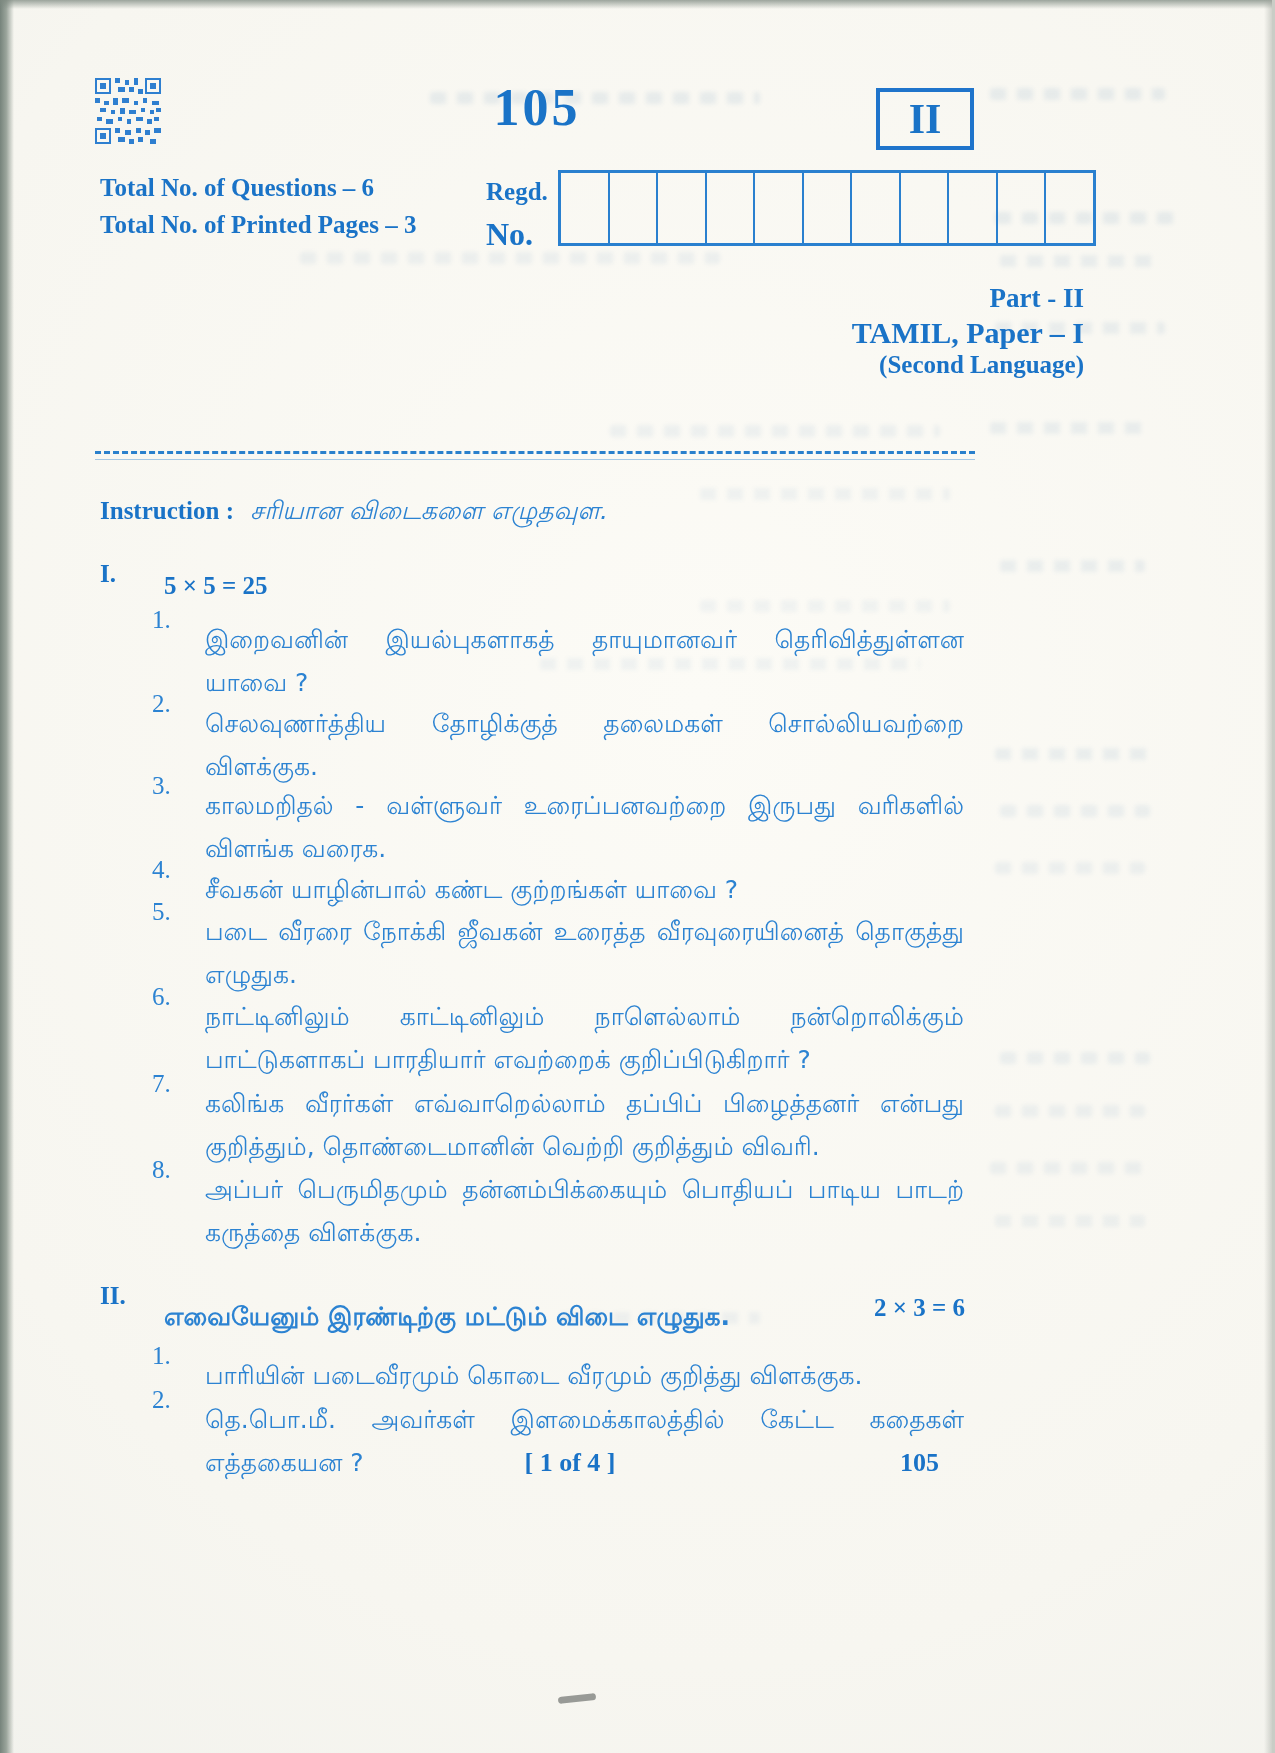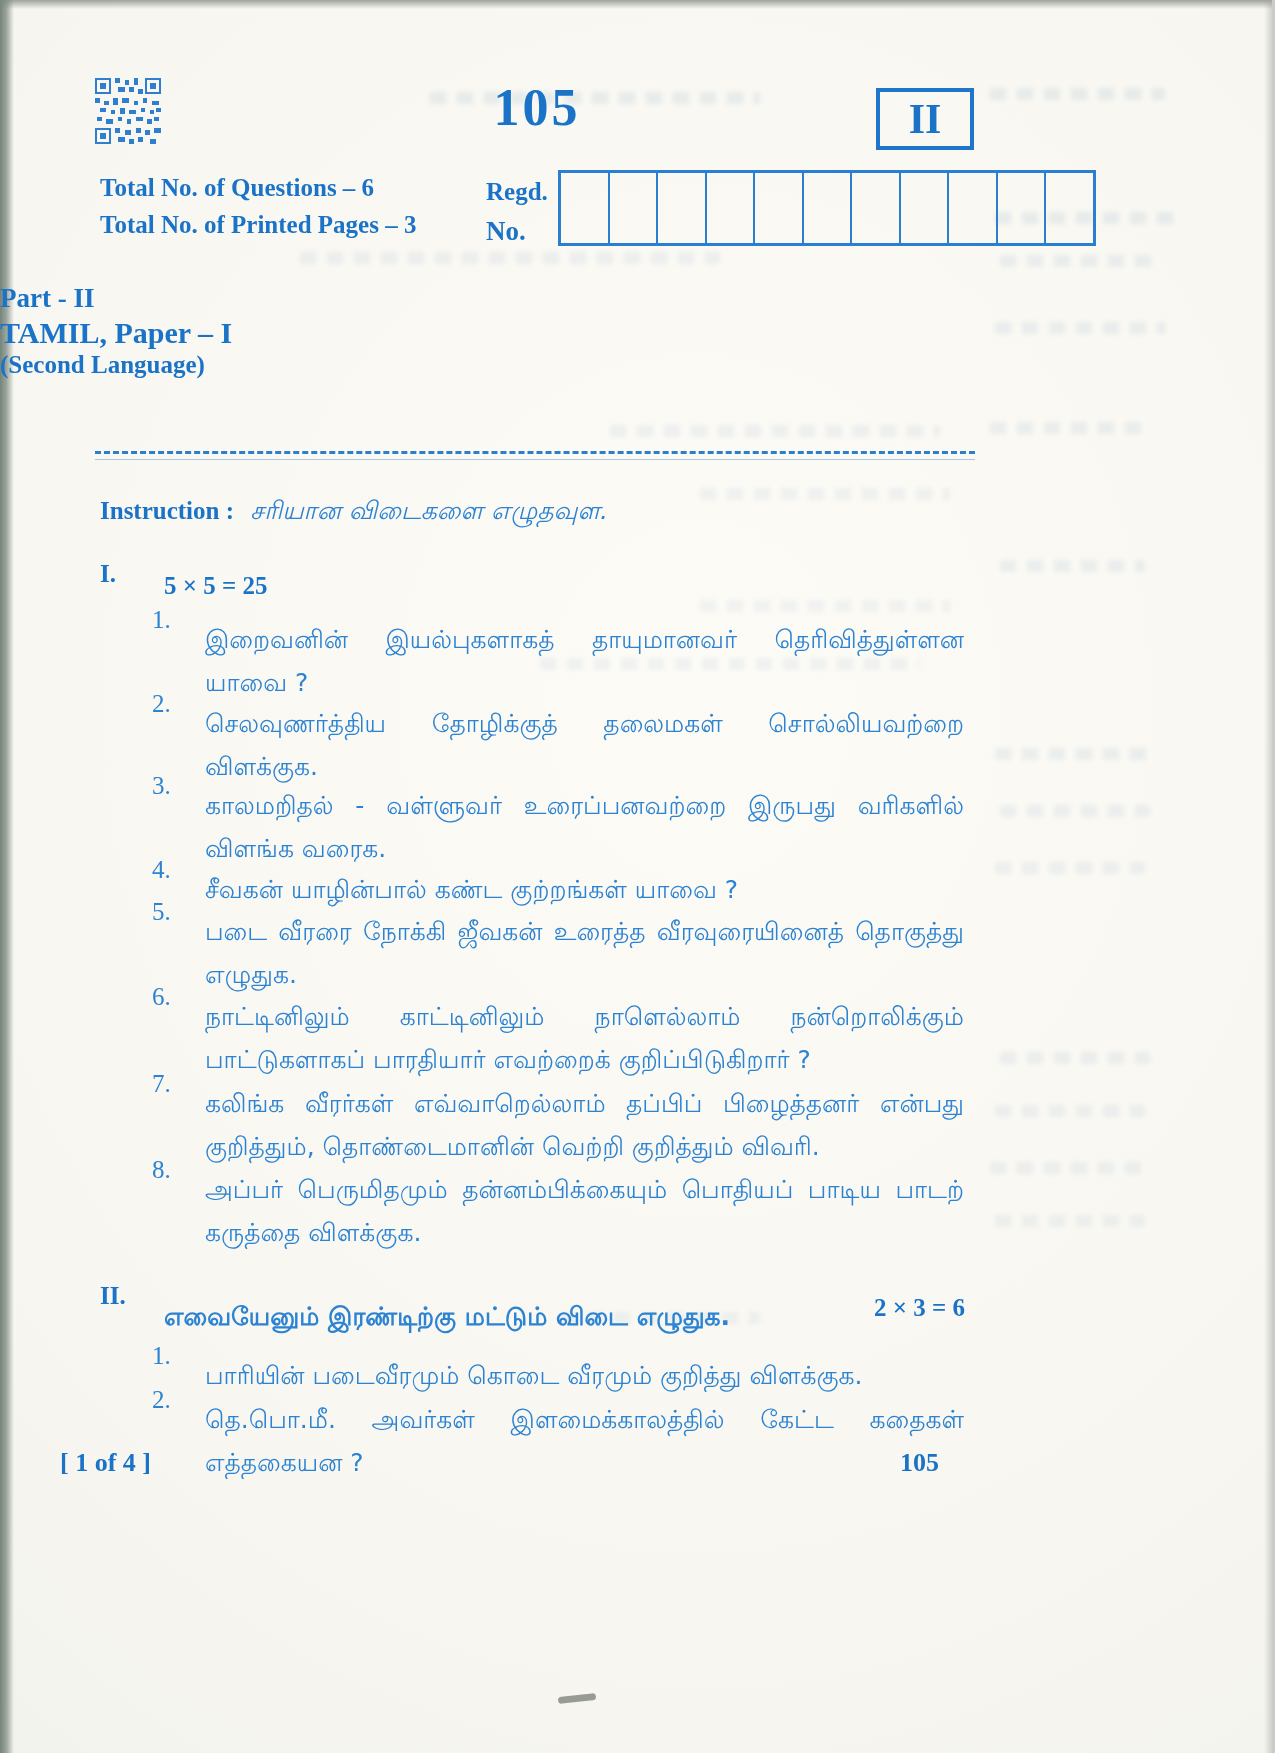--- a/index.html
+++ b/index.html
@@ -18,41 +18,41 @@
     background:linear-gradient(180deg, rgba(125,137,128,.75) 0%, rgba(125,137,128,0) 100%);}
   .scan-right{right:0;top:0;width:8px;height:100%;
     background:linear-gradient(270deg, rgba(160,165,158,.45), rgba(160,165,158,0));}
   .qr{left:95px;top:78px;width:66px;height:66px;}
   .code105{left:437px;top:78px;width:200px;text-align:center;font-size:52px;letter-spacing:3px;}
   .part-box{left:876px;top:88px;width:90px;height:54px;border:4px solid #1f74cb;
     display:flex;align-items:center;justify-content:center;font-size:42px;line-height:1;}
   .tot1{left:100px;top:174px;font-size:25px;}
   .tot2{left:100px;top:211px;font-size:25px;}
   .regd1{left:486px;top:178px;font-size:25px;}
-  .regd2{left:486px;top:216px;font-size:27px;text-align:right;}
+  .regd2{left:486px;top:216px;font-size:32px;text-align:right;}
   .grid{left:558px;top:170px;width:532px;height:70px;border:3px solid #2a80cf;display:flex;}
   .grid .cell{flex:1;border-right:2px solid #2a80cf;}
   .grid .cell:last-child{border-right:none;}
-  .titlewrap{left:0;top:283px;width:1084px;text-align:left;}
+  .titlewrap{left:0;top:283px;width:1084px;text-align:right;}
   .t1{font-size:27px;}
   .t2{font-size:30px;margin-top:2px;}
   .t3{font-size:25px;margin-top:1px;}
   .timerow{left:100px;top:380px;width:865px;display:flex;justify-content:space-between;font-size:27px;}
   .dash1{left:95px;top:451px;width:880px;border-top:3px dashed #2a80cc;}
   .dash2{left:95px;top:459px;width:880px;border-top:1px solid rgba(42,128,204,.4);}
   .instr{left:100px;top:496px;width:870px;font-size:25px;}
   .instr .ta{font-style:italic;}
   .sechead{left:100px;width:865px;display:flex;font-size:25px;}
   .sechead .num{width:64px;}
   .sechead .head{flex:1;font-weight:bold;}
   .sechead .marks{font-family:"Liberation Serif",serif;white-space:nowrap;margin-top:12px;}
   .q{left:152px;width:812px;display:flex;font-size:25px;line-height:43px;}
   .q .qno{width:53px;color:#2c83d2;font-family:"Liberation Serif",serif;}
   .q .qtx{flex:1;text-align:justify;}
-  .footer-page{left:60px;top:1448px;width:1020px;text-align:left;font-size:26px;}
+  .footer-page{left:60px;top:1448px;width:1020px;text-align:center;font-size:26px;}
   .footer-code{left:900px;top:1448px;font-size:26px;}
   .ghost{position:absolute;height:12px;filter:blur(2px);opacity:.45;border-radius:3px;
     background:repeating-linear-gradient(90deg, rgba(108,148,185,.28) 0 16px, rgba(108,148,185,0) 16px 27px);}
   .smudge{left:558px;top:1695px;width:38px;height:7px;background:#4a4f4c;opacity:.55;
     border-radius:4px;transform:rotate(-6deg);}
 </style>
 </head>
 <body>
 
 <div class="page">

